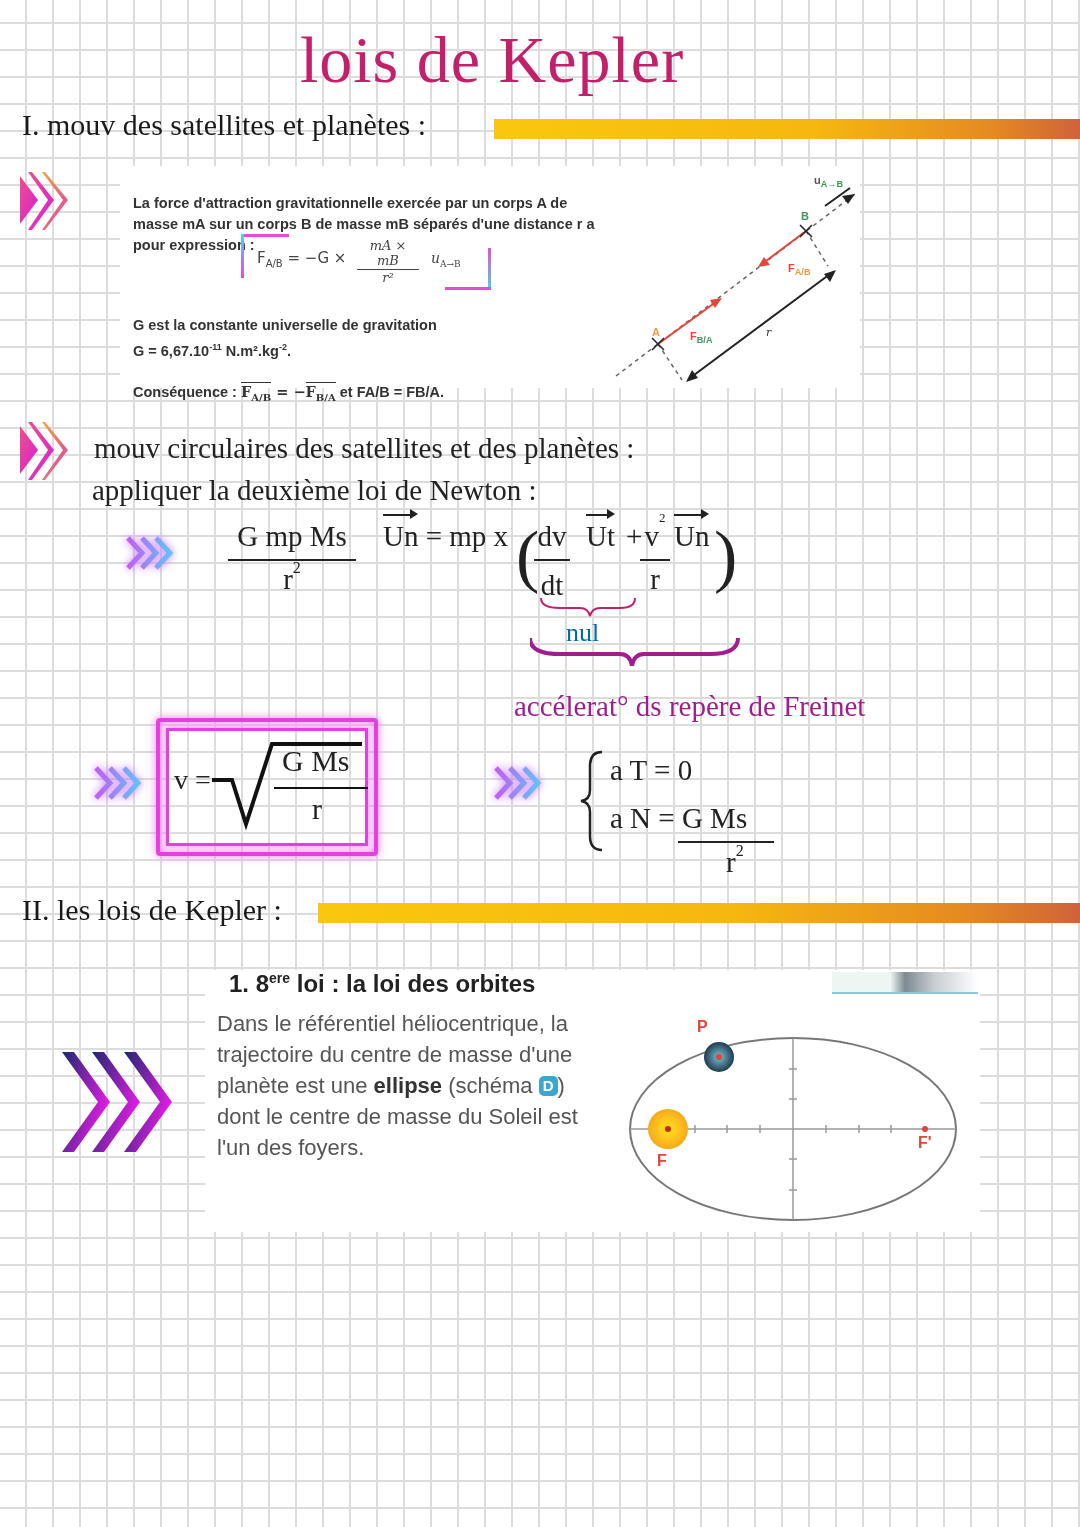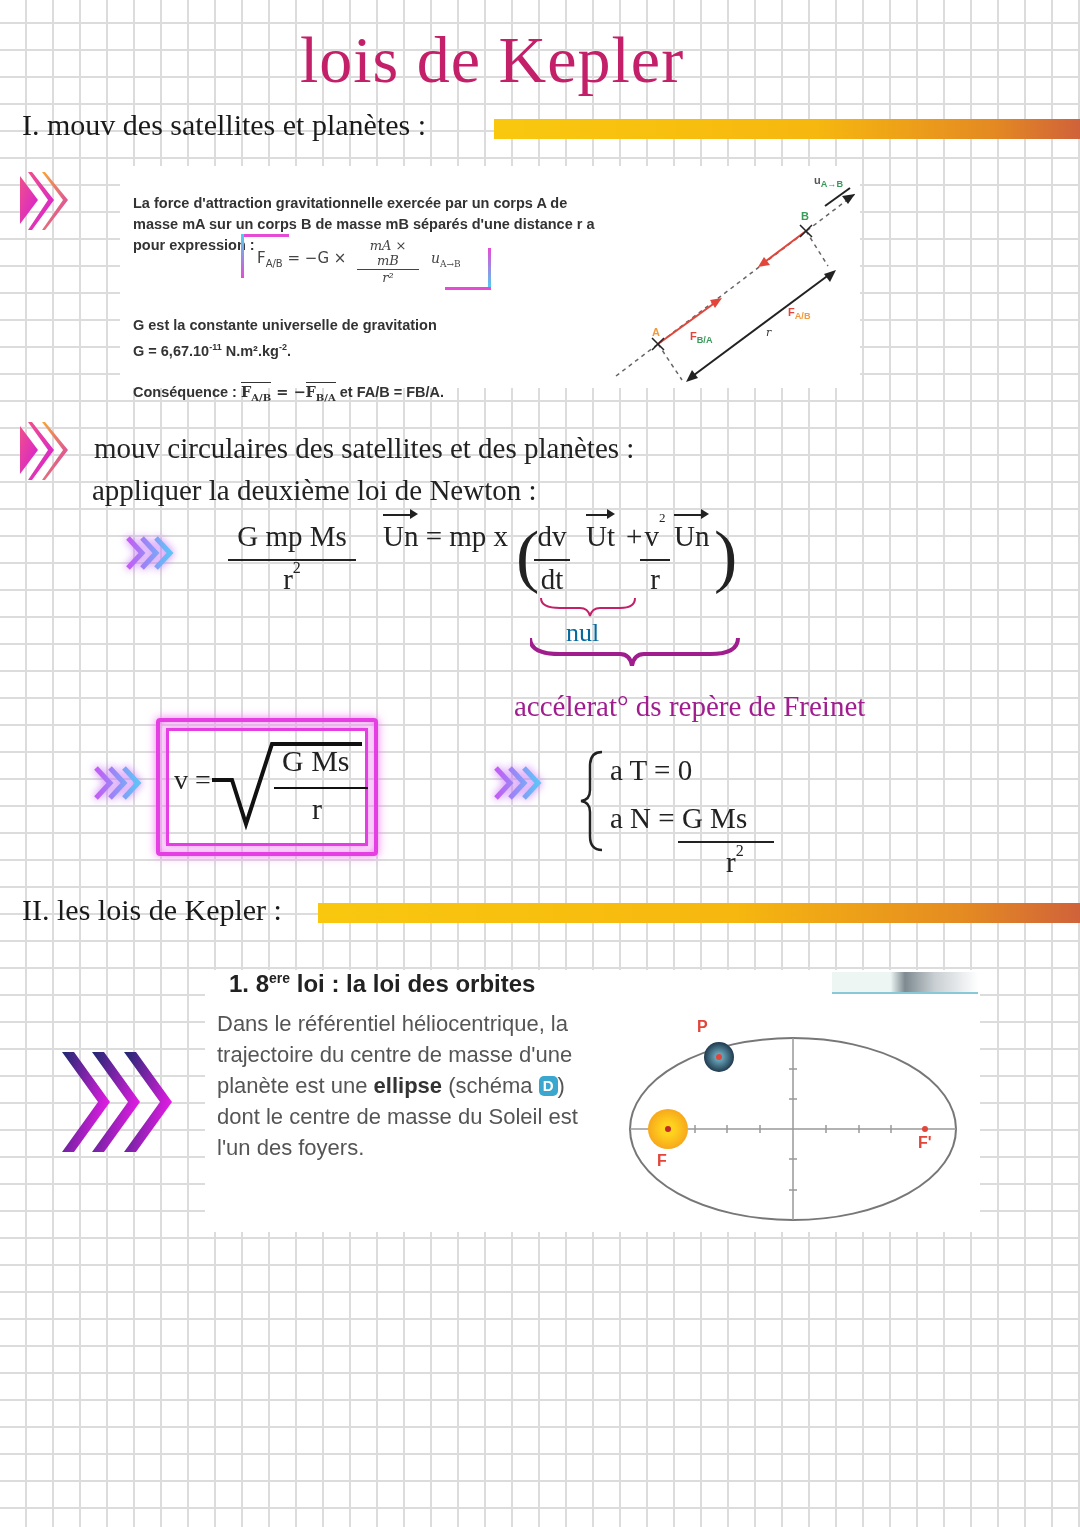--- a/index.html
+++ b/index.html
@@ -100,21 +100,21 @@
       <polygon points="148,101 160,99 154,91" fill="#e2453a"></polygon>
       <line x1="80" y1="212" x2="220" y2="108" stroke="#222" stroke-width="2"></line>
       <polygon points="76,216 88,212 82,204" fill="#222"></polygon>
       <polygon points="226,104 214,108 220,116" fill="#222"></polygon>
       <path d="M42,172 L54,184 M42,184 L54,172" stroke="#222" stroke-width="1.5"></path>
       <path d="M190,59 L202,71 M190,71 L202,59" stroke="#222" stroke-width="1.5"></path>
     </svg>
     <span class="abs" style="left:42px; top:160px; font:bold 11px 'Liberation Sans',sans-serif; color:#f19a3e;">A</span>
     <span class="abs" style="left:191px; top:44px; font:bold 11px 'Liberation Sans',sans-serif; color:#3a9a5a;">B</span>
     <span class="abs" style="left:204px; top:8px; font:bold 11px 'Liberation Sans',sans-serif; color:#555;"><span>u</span><sub style="color:#3a9a5a;">A→B</sub></span>
-    <span class="abs" style="left:178px; top:96px; font:bold 11px 'Liberation Sans',sans-serif; color:#e2453a;margin-top:44px;"><span>F</span><sub style="color:#f19a3e;">A/B</sub></span>
+    <span class="abs" style="left:178px; top:96px; font:bold 11px 'Liberation Sans',sans-serif; color:#e2453a;"><span>F</span><sub style="color:#f19a3e;">A/B</sub></span>
     <span class="abs" style="left:80px; top:164px; font:bold 11px 'Liberation Sans',sans-serif; color:#e2453a;"><span>F</span><sub style="color:#3a9a5a;">B/A</sub></span>
     <span class="abs" style="left:156px; top:160px; font:italic 11px 'DejaVu Serif',serif; color:#333;">r</span>
   </div>
 </div>
 
 <div class="abs" style="left:18px; top:420px; width:52px; height:62px;">
   <svg width="52" height="62" viewBox="0 0 52 62">
     <polygon points="2,6 20,30 2,54" fill="url(#g1)"></polygon>
     <polygon points="10,2 14,2 36,30 14,60 10,60 30,30" fill="url(#g1)"></polygon>
     <polygon points="24,2 27,2 50,30 27,60 24,60 45,30" fill="url(#g1b)"></polygon>
@@ -140,21 +140,21 @@
   <div>G mp Ms</div>
   <div class="frac-line" style="margin-top:6px; padding-top:2px;"><span>r</span><span class="sup">2</span></div>
 </div>
 <div class="abs hand" style="left:383px; top:520px; font-size:29px; white-space:nowrap;">
   <span class="vec">Un</span>
   <span>= mp x</span>
 </div>
 <div class="abs hand" style="left:516px; top:516px; font-size:70px; line-height:80px; font-weight:100;">(</div>
 <div class="abs hand" style="left:534px; top:520px; font-size:29px; width:36px; text-align:center;">
   <div>dv</div>
-  <div class="frac-line" style="margin-top:6px; padding-top:2px;">dt</div>
+  <div class="frac-line" style="margin-top:6px; padding-top:8px;">dt</div>
 </div>
 <div class="abs hand" style="left:586px; top:520px; font-size:29px;"><span class="vec">Ut</span></div>
 <div class="abs hand" style="left:626px; top:520px; font-size:29px;">+</div>
 <div class="abs hand" style="left:640px; top:520px; font-size:29px; width:30px; text-align:center;">
   <div><span>v</span><span class="sup" style="font-size:13px; top:-10px;">2</span></div>
   <div class="frac-line" style="margin-top:6px; padding-top:2px;">r</div>
 </div>
 <div class="abs hand" style="left:674px; top:520px; font-size:29px;"><span class="vec">Un</span></div>
 <div class="abs hand" style="left:714px; top:516px; font-size:70px; line-height:80px;">)</div>
 

